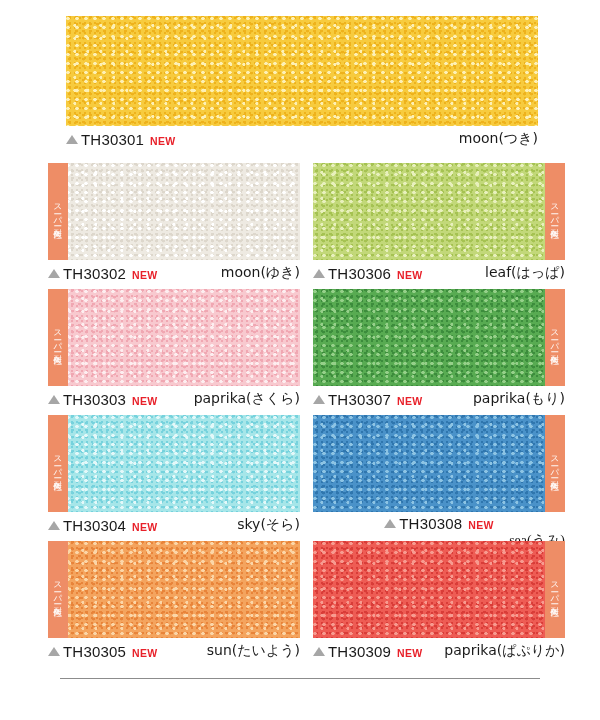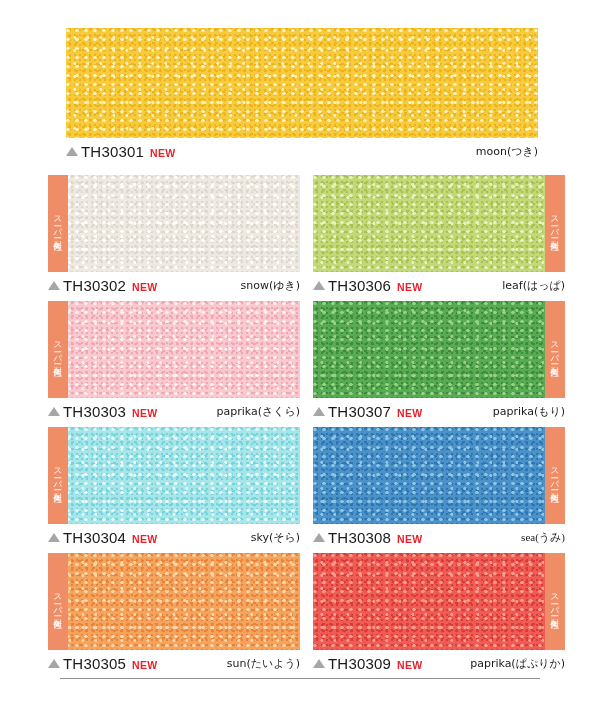--- a/index.html
+++ b/index.html
@@ -7,21 +7,21 @@
     width:600px;height:720px;
     background:#ffffff;
     font-family:"Liberation Sans","DejaVu Sans",sans-serif;
     overflow:hidden;
     position:relative;
   }
   .page{position:relative;width:600px;height:720px;}
 
   
   .row{position:absolute;left:0;width:600px;}
-  .cell{position:absolute;top:12px;}
+  .cell{position:absolute;top:0;}
   .cell.full{left:66px;width:472px;}
   .cell.left{left:48px;width:252px;}
   .cell.right{left:313px;width:252px;}
 
   .swatch-wrap{position:relative;width:100%;}
   .swatch{
     position:relative;width:100%;height:100%;
     background-repeat:repeat;
     background-size:9px 9px,13px 13px,7px 7px,5px 5px;
   }
@@ -63,21 +63,21 @@
   }
   .code{
     font-size:15px;color:#1a1a1a;letter-spacing:.2px;
     font-family:"Liberation Sans",sans-serif;
   }
   .newtag{
     font-size:10.5px;color:#e8212a;font-weight:bold;
     margin-left:6px;letter-spacing:.3px;
   }
   .cap-name{
-    font-size:11px;color:#1a1a1a;
+    font-size:14px;color:#1a1a1a;
     font-family:"DejaVu Sans",sans-serif;
     white-space:nowrap;
   }
 
   
   .footer{position:absolute;left:0;top:655px;width:600px;height:65px;}
   .fline{
     position:absolute;left:60px;width:480px;height:1px;background:#8c8c8c;top:23px;
   }
 </style>
@@ -108,21 +108,21 @@
             <div class="dur-tab on-left" style="background: rgb(238, 141, 102);">
               <span>スーパー耐久性</span>
             </div>
           </div>
           <div class="caption" style="top: 100px; text-align: right;">
             <div class="cap-left">
               <span class="tri"></span>
               <span class="code">TH30302</span>
               <span class="newtag" style="color: rgb(232, 33, 42);">NEW</span>
             </div>
-            <span class="cap-name" style="margin-left: auto;">snow(ゆき)</span>
+            <span class="cap-name" style="margin-left: auto;">moon(ゆき)</span>
           </div>
         </div>
         <div class="cell right" style="height: 121px;">
           <div class="swatch-wrap" style="height: 97px;">
             <div class="swatch" style="background-color: rgb(194, 216, 121); background-image: radial-gradient(circle at 22% 28%, rgb(232, 240, 189) 0px, rgb(232, 240, 189) 1.6px, transparent 1.9px), radial-gradient(circle at 68% 72%, rgb(232, 240, 189) 0px, rgb(232, 240, 189) 1.3px, transparent 1.7px), radial-gradient(circle at 47% 12%, rgb(165, 194, 82) 0px, rgb(165, 194, 82) 1.5px, transparent 1.8px), radial-gradient(circle at 85% 40%, rgb(165, 194, 82) 0px, rgb(165, 194, 82) 1.1px, transparent 1.4px);"></div>
             <div class="dur-tab on-right" style="background: rgb(238, 141, 102);">
               <span>スーパー耐久性</span>
             </div>
           </div>
           <div class="caption" style="top: 100px;">
@@ -186,21 +186,21 @@
             <span class="cap-name" style="margin-left: auto;">sky(そら)</span>
           </div>
         </div>
         <div class="cell right" style="height: 121px;">
           <div class="swatch-wrap" style="height: 97px;">
             <div class="swatch" style="background-color: rgb(74, 146, 201); background-image: radial-gradient(circle at 22% 28%, rgb(141, 196, 228) 0px, rgb(141, 196, 228) 1.6px, transparent 1.9px), radial-gradient(circle at 68% 72%, rgb(141, 196, 228) 0px, rgb(141, 196, 228) 1.3px, transparent 1.7px), radial-gradient(circle at 47% 12%, rgb(47, 118, 174) 0px, rgb(47, 118, 174) 1.5px, transparent 1.8px), radial-gradient(circle at 85% 40%, rgb(47, 118, 174) 0px, rgb(47, 118, 174) 1.1px, transparent 1.4px);"></div>
             <div class="dur-tab on-right" style="background: rgb(238, 141, 102);">
               <span>スーパー耐久性</span>
             </div>
           </div>
-          <div class="caption" style="top: 100px;">
+          <div class="caption" style="top: 100px; flex-direction: column;">
             <div class="cap-left">
               <span class="tri"></span>
               <span class="code">TH30308</span>
               <span class="newtag" style="color: rgb(232, 33, 42);">NEW</span>
             </div>
             <span class="cap-name" style="margin-left: auto; font-family: Liberation Serif, serif;">sea(うみ)</span>
           </div>
         </div>
       </div>
       <div class="row" style="top: 541px; height: 121px;">

